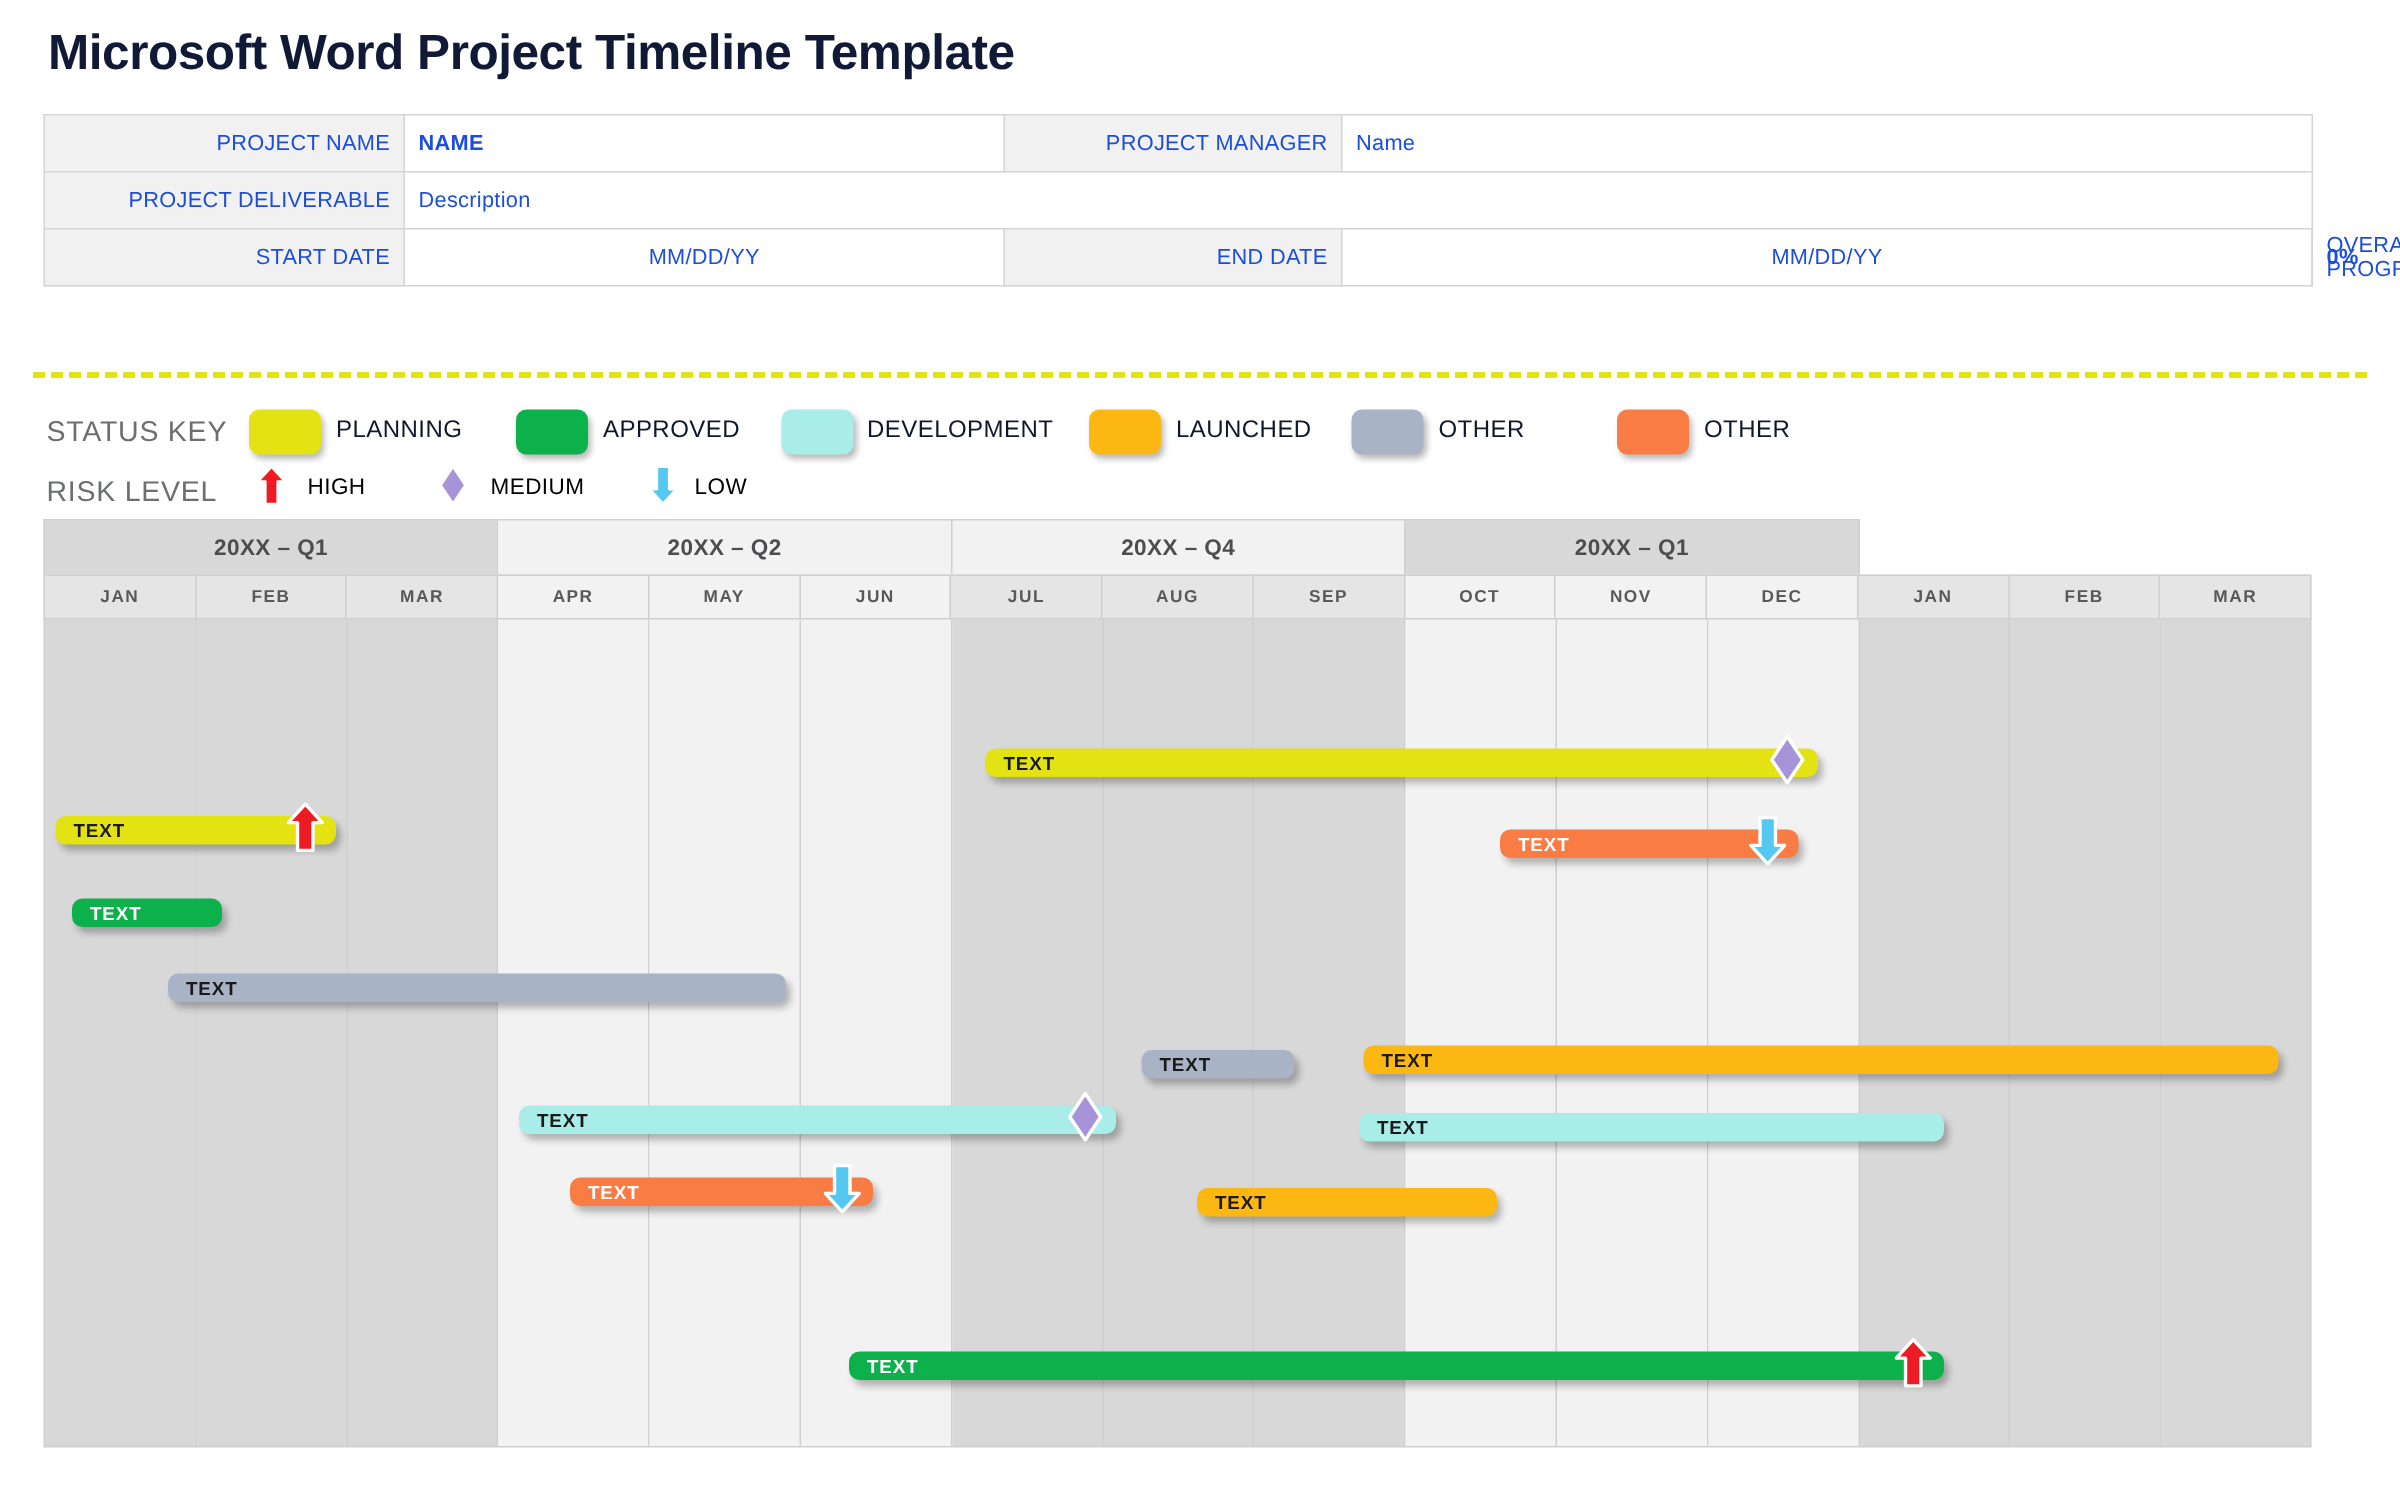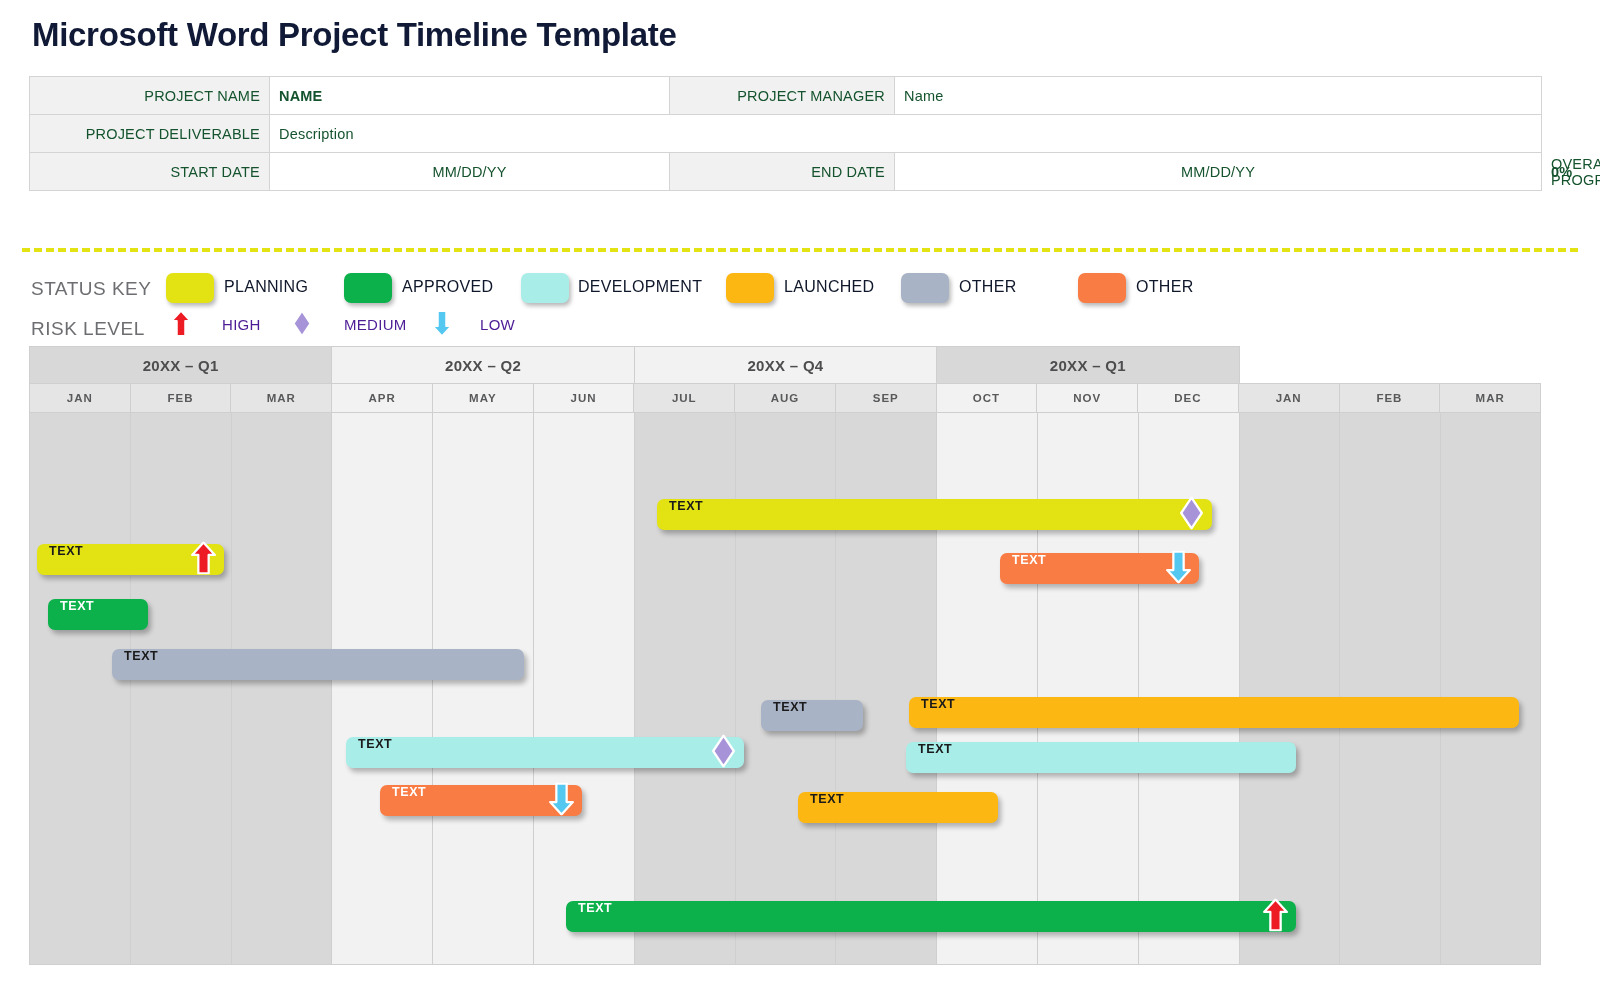--- a/index.html
+++ b/index.html
@@ -27,21 +27,21 @@
     position: absolute;
     left: 29px; top: 76px;
     width: 1512px;
     border-collapse: collapse;
     table-layout: fixed;
   }
   #info-table td {
     border: 1px solid #d4d4d4;
     height: 38px;
     font-size: 14.5px;
-    color: #14532d;
+    color: #1d4ed8;
     padding: 0 9px;
     letter-spacing: 0.2px;
   }
   td.lbl {
     background: #f1f1f1;
     text-align: right;
     text-transform: uppercase;
   }
   td.val { background: #ffffff; text-align: left; }
   td.val-bold { font-weight: bold; color: #3a3a3a; }
@@ -80,24 +80,23 @@
     top: 12px;
     font-size: 16px;
     color: #0f172a;
     letter-spacing: 0.3px;
     white-space: nowrap;
   }
   .risk-text {
     position: absolute;
     top: 50px;
     font-size: 15px;
-    color: #4c1d95;
+    color: #000000;
     letter-spacing: 0.3px;
     white-space: nowrap;
-    margin-left: 17px;
   }
   .risk-icon { position: absolute; top: 44px; }
 
   
   #gantt {
     position: absolute;
     left: 29px; top: 346px;
     width: 1512px; height: 619px;
   }
   #quarter-row, #month-row { display: flex; width: 100%; }
@@ -137,24 +136,24 @@
   .col-band {
     position: absolute; top: 0; height: 100%;
     border-right: 1px solid #cfcfcf;
   }
   .band-dark { background: #d8d8d8; }
   .band-light { background: #f2f2f2; }
 
   
   .bar {
     position: absolute;
-    height: 31px;
+    height: 19px;
     border-radius: 7px;
     box-shadow: 3px 4px 5px rgba(0,0,0,0.27);
-    display: flex; 
+    display: flex; align-items: center;
   }
   .bar-label {
     font-size: 12.5px;
     font-weight: bold;
     letter-spacing: 0.6px;
     margin-left: 12px;
     white-space: nowrap;
   }
   .lbl-dark { color: #1a1a1a; }
   .lbl-light { color: #ffffff; }

